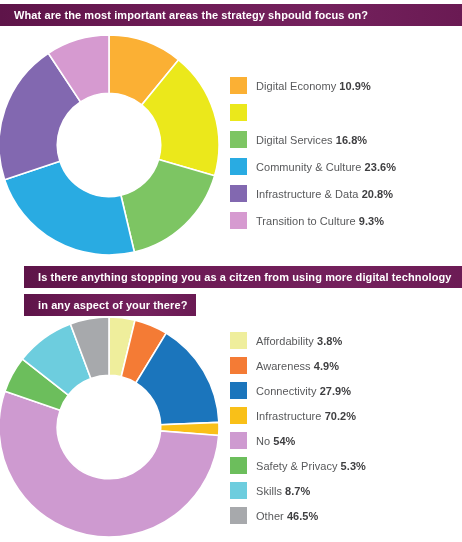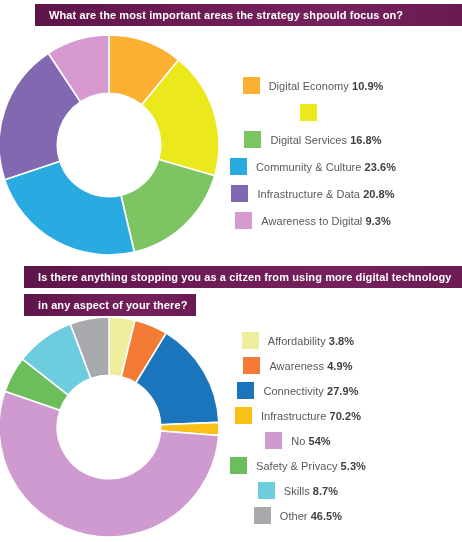--- a/index.html
+++ b/index.html
@@ -31,42 +31,41 @@
   .chart-block { position: absolute; }
   .donut-holder { position: absolute; }
   .donut-holder svg { display: block; }
 
   
   .legend { position: absolute; }
   .legend-row {
     display: flex;
     align-items: center;
     height: 27px;
-    justify-content: center;
   }
   .legend-row.tight { height: 25px; }
   .swatch {
     width: 17px; height: 17px;
     flex: 0 0 17px;
     margin-right: 9px;
   }
   .legend-text {
     font-size: 11px;
     color: #58595b;
     white-space: nowrap;
     letter-spacing: 0.05px;
   }
   .legend-text b { color: #3f3f41; font-weight: bold; }
 </style>
 </head>
 <body>
 
 <div class="page">
 
-  <div class="bar-wrap" style="top:4px;padding-left:35px;">
+  <div class="bar-wrap" style="top:4px;">
     <div class="bar-line full">What are the most important areas the strategy shpould focus on?</div>
   </div>
 
   <div class="chart-block" style="left:0; top:30px; width:462px; height:230px;">
 
     <div class="donut-holder" style="left:-2px; top:0px;">
       <svg width="225" height="230" viewBox="0 0 225 230">
         <g id="donut1-slices">
             <path d="M 111 5 A 110 110 0 0 1 180.58271781044368 29.80466337813928 L 143.70387737090854 74.95819178772547 A 51.699999999999996 51.699999999999996 0 0 0 111 63.300000000000004 Z" fill="#fbb034" stroke="#ffffff" stroke-width="1.6"></path>
             <path d="M 180.58271781044368 29.80466337813928 A 110 110 0 0 1 216.6323054244637 145.68902166431525 L 160.64718354949795 129.42384018222816 A 51.699999999999996 51.699999999999996 0 0 0 143.70387737090854 74.95819178772547 Z" fill="#ebe81b" stroke="#ffffff" stroke-width="1.6"></path>
@@ -112,21 +111,21 @@
         <span class="swatch" style="background:#8268b0"></span>
         <span class="legend-text">
           <span>Infrastructure &amp; Data</span>
           <b>20.8%</b>
         </span>
       </div>
 
       <div class="legend-row">
         <span class="swatch" style="background:#d69ad0"></span>
         <span class="legend-text">
-          <span>Awareness to Digital</span>
+          <span>Transition to Culture</span>
           <b>9.3%</b>
         </span>
       </div>
 
     </div>
   </div>
 
   <div class="bar-wrap" style="top:266px;margin-left:24px;">
     <div class="bar-line full">Is there anything stopping you as a citzen from using more digital technology</div>
     <div style="height:6px"></div>

